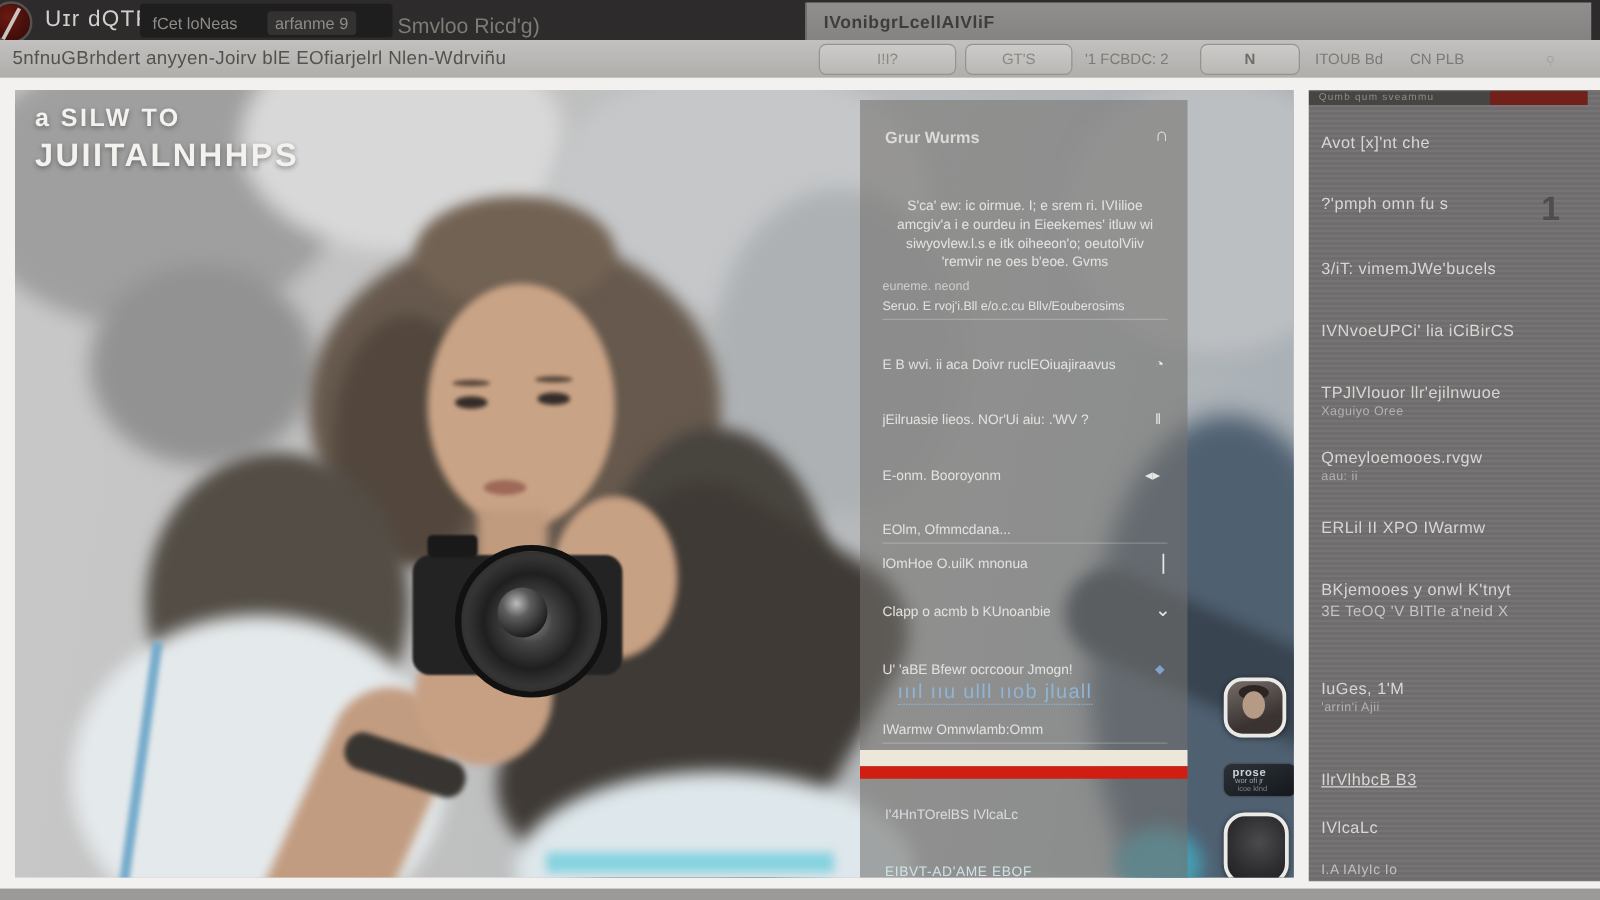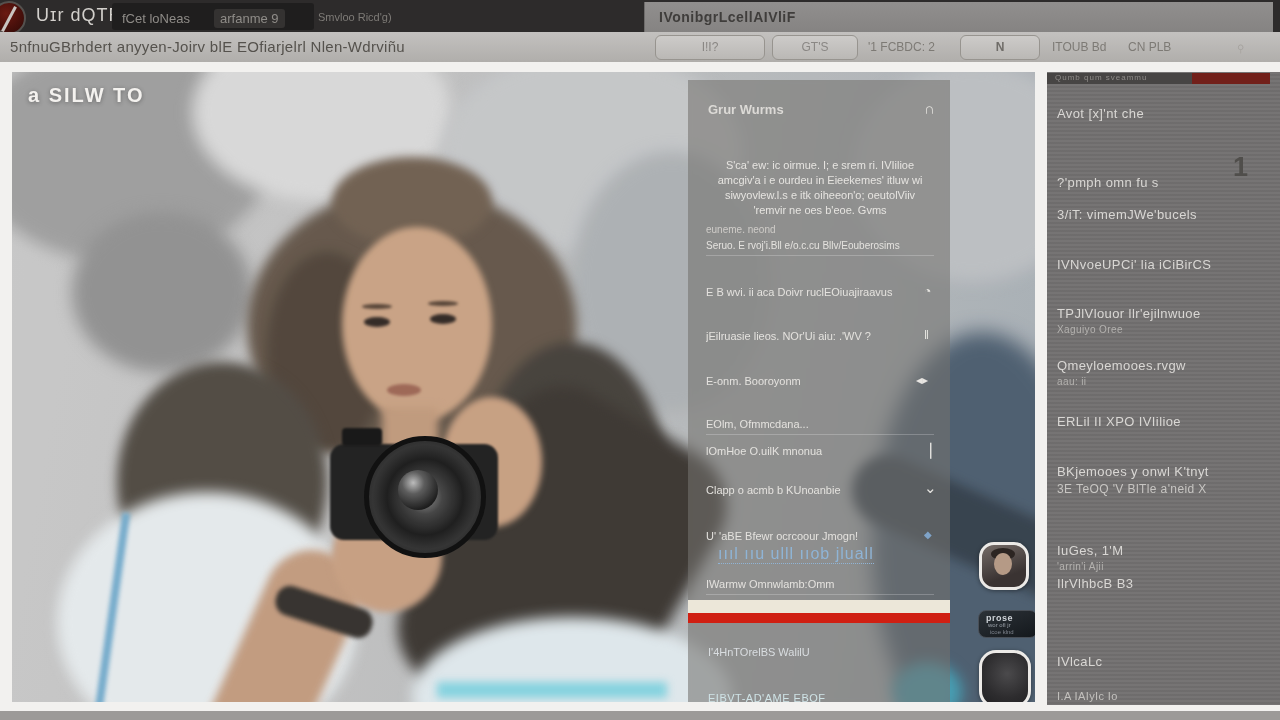--- a/index.html
+++ b/index.html
@@ -14,21 +14,21 @@
   
   #chrome{left:0;top:0;width:1280px;height:32px;background:#2d2b2b;}
   #logo{left:-8px;top:1px;width:30px;height:30px;border-radius:50%;
         background:radial-gradient(circle at 40% 35%, #6b1a12 0%, #49100b 55%, #2e0a07 100%);
         border:2px solid #55514e;overflow:hidden;}
   #logo:after{content:"";position:absolute;left:13px;top:2px;width:3px;height:30px;background:#c9c5c1;transform:rotate(28deg);}
   #logo-text{left:36px;top:5px;font-size:18px;color:#d3d0cc;letter-spacing:1px;}
   #tabgroup{left:112px;top:3px;width:202px;height:27px;background:#1f1e1e;border-radius:3px;}
   .darktab{top:8px;font-size:13px;color:#8f8c88;}
   #tab2{background:#343231;border-radius:3px;padding:2px 6px;top:6px;}
-  #tab3{left:318px;top:11px;font-size:11px;color:#7e7b77;}
+  #tab3{left:318px;top:11px;font-size:17px;color:#7e7b77;}
   #activetab{left:644px;top:2px;width:628px;height:30px;background:linear-gradient(180deg,#918f8e,#858382);
              border-left:1px solid #6e6c6b;}
   #activetab-label{left:14px;top:7px;font-size:14px;color:#3f3d3b;letter-spacing:.5px;font-weight:bold;}
 
   
   #addressbar{left:0;top:32px;width:1280px;height:30px;
               background:linear-gradient(180deg,#c3c1bf,#b0aeab);border-bottom:1px solid #8f8d8b;}
   #url{left:10px;top:6px;font-size:15px;color:#55524d;letter-spacing:.3px;width:560px;white-space:nowrap;overflow:hidden;}
   .tbtn{top:3px;height:23px;border:1px solid #97948f;border-radius:6px;
         background:linear-gradient(180deg,#cdcbc9,#bab8b5);
@@ -173,20 +173,21 @@
        background:radial-gradient(circle at 50% 50%, #8a8a8a 0%, #3c3c3c 22%, #141414 48%, #2b2b2b 66%, #0a0a0a 100%);
        border:5px solid #050505;filter:blur(.6px);"></div>
   <div class="abs" style="left:386px;top:398px;width:40px;height:40px;border-radius:50%;
        background:radial-gradient(circle at 38% 32%, #b9b9b9 0%, #555 30%, #111 75%);"></div>
   <div class="abs" style="left:330px;top:356px;width:40px;height:18px;background:#0d0d0d;border-radius:4px;filter:blur(1px);"></div>
 
   <div id="photo-haze" class="abs"></div>
 
   <div id="hero" class="abs">
     <div id="hero-line1">a SILW TO</div>
+    <div id="hero-line2">JUIITALNHHPS</div>
   </div>
 
   <div id="panel" class="abs">
     <span id="panel-header" class="abs">Grur Wurms</span>
     <span id="panel-header-icon" class="abs">∩</span>
 
     <div id="panel-para" class="abs">
       <div>S'ca' ew: ic oirmue. I; e srem ri. IVIilioe</div>
       <div>amcgiv'a i e ourdeu in Eieekemes' itluw wi</div>
       <div>siwyovlew.l.s e itk oiheeon'o; oeutolViiv</div>
@@ -207,21 +208,21 @@
     <div class="abs prow" style="top:404px;">Clapp o acmb b KUnoanbie</div>
     <span class="abs picon" style="top:399px;font-size:15px;">⌄</span>
     <div class="abs prow" style="top:450px;">U' 'aBE Bfewr ocrcoour Jmogn!</div>
     <span class="abs picon" style="top:449px;color:#7fa3c8;font-size:10px;">◆</span>
     <a id="panel-link" class="abs">ıııl ııu ulll ııob jluall</a>
     <div class="abs prow prow-line" style="top:498px;">IWarmw Omnwlamb:Omm</div>
 
     <div id="bar-white" class="abs"></div>
     <div id="bar-red" class="abs"></div>
 
-    <div id="panel-footer1" class="abs">I'4HnTOrelBS WalilU</div>
+    <div id="panel-footer1" class="abs">I'4HnTOrelBS IVlcaLc</div>
     <div id="panel-footer2" class="abs">EIBVT-AD'AME EBOF</div>
   </div>
 
   <div id="thumb1" class="thumb">
     <div id="thumb1-hair"></div>
     <div id="thumb1-face"></div>
   </div>
   <div id="thumb-pill" class="abs">
     <span id="thumb-pill-l1">prose</span>
     <span id="thumb-pill-l2">wor ofi jr</span>
@@ -231,37 +232,37 @@
 </div>
 
 <div id="sidebar" class="abs">
   <div id="sidebar-texture" class="abs"></div>
   <div id="sb-topstrip" class="abs">
     <div id="sb-topstrip-red" class="abs"></div>
     <span id="sb-topnote" class="abs">Qumb qum sveammu</span>
   </div>
 
   <div class="abs sbitem" style="top:34px;">Avot [x]'nt che</div>
-  <div class="abs sbitem" style="top:83px;margin-top:20px;">?'pmph omn fu s</div>
+  <div class="abs sbitem" style="top:83px;">?'pmph omn fu s</div>
   <span id="sb-badge" class="abs">1</span>
   <div class="abs sbitem" style="top:135px;">3/iT: vimemJWe'bucels</div>
   <div class="abs sbitem" style="top:185px;">IVNvoeUPCi' lia iCiBirCS</div>
   <div class="abs sbitem" style="top:234px;">
     <div>TPJlVlouor llr'ejilnwuoe</div>
     <div class="sbsub">Xaguiyo Oree</div>
   </div>
   <div class="abs sbitem" style="top:286px;">
     <div>Qmeyloemooes.rvgw</div>
     <div class="sbsub">aau: ii</div>
   </div>
-  <div class="abs sbitem" style="top:342px;">ERLil II XPO IVIilioe</div>
+  <div class="abs sbitem" style="top:342px;">ERLil II XPO IWarmw</div>
   <div class="abs sbitem" style="top:392px;">
     <div>BKjemooes y onwl K'tnyt</div>
     <div class="sbsub" style="font-size:12px;color:#c7c5c2;margin-left:0;">3E TeOQ 'V BlTle a'neid X</div>
   </div>
   <div class="abs sbitem" style="top:471px;">
     <div>IuGes, 1'M</div>
     <div class="sbsub">'arrin'i Ajii</div>
   </div>
-  <div class="abs sbitem" style="top:504px;">IlrVlhbcB B3</div>
+  <div class="abs sbitem" style="top:544px;text-decoration:underline;">IlrVlhbcB B3</div>
   <div class="abs sbitem" style="top:582px;">IVlcaLc</div>
   <div class="abs sbitem" style="top:618px;font-size:11px;color:#c3c1be;">I.A IAIyIc Io</div>
 </div>
 
 </body></html>

